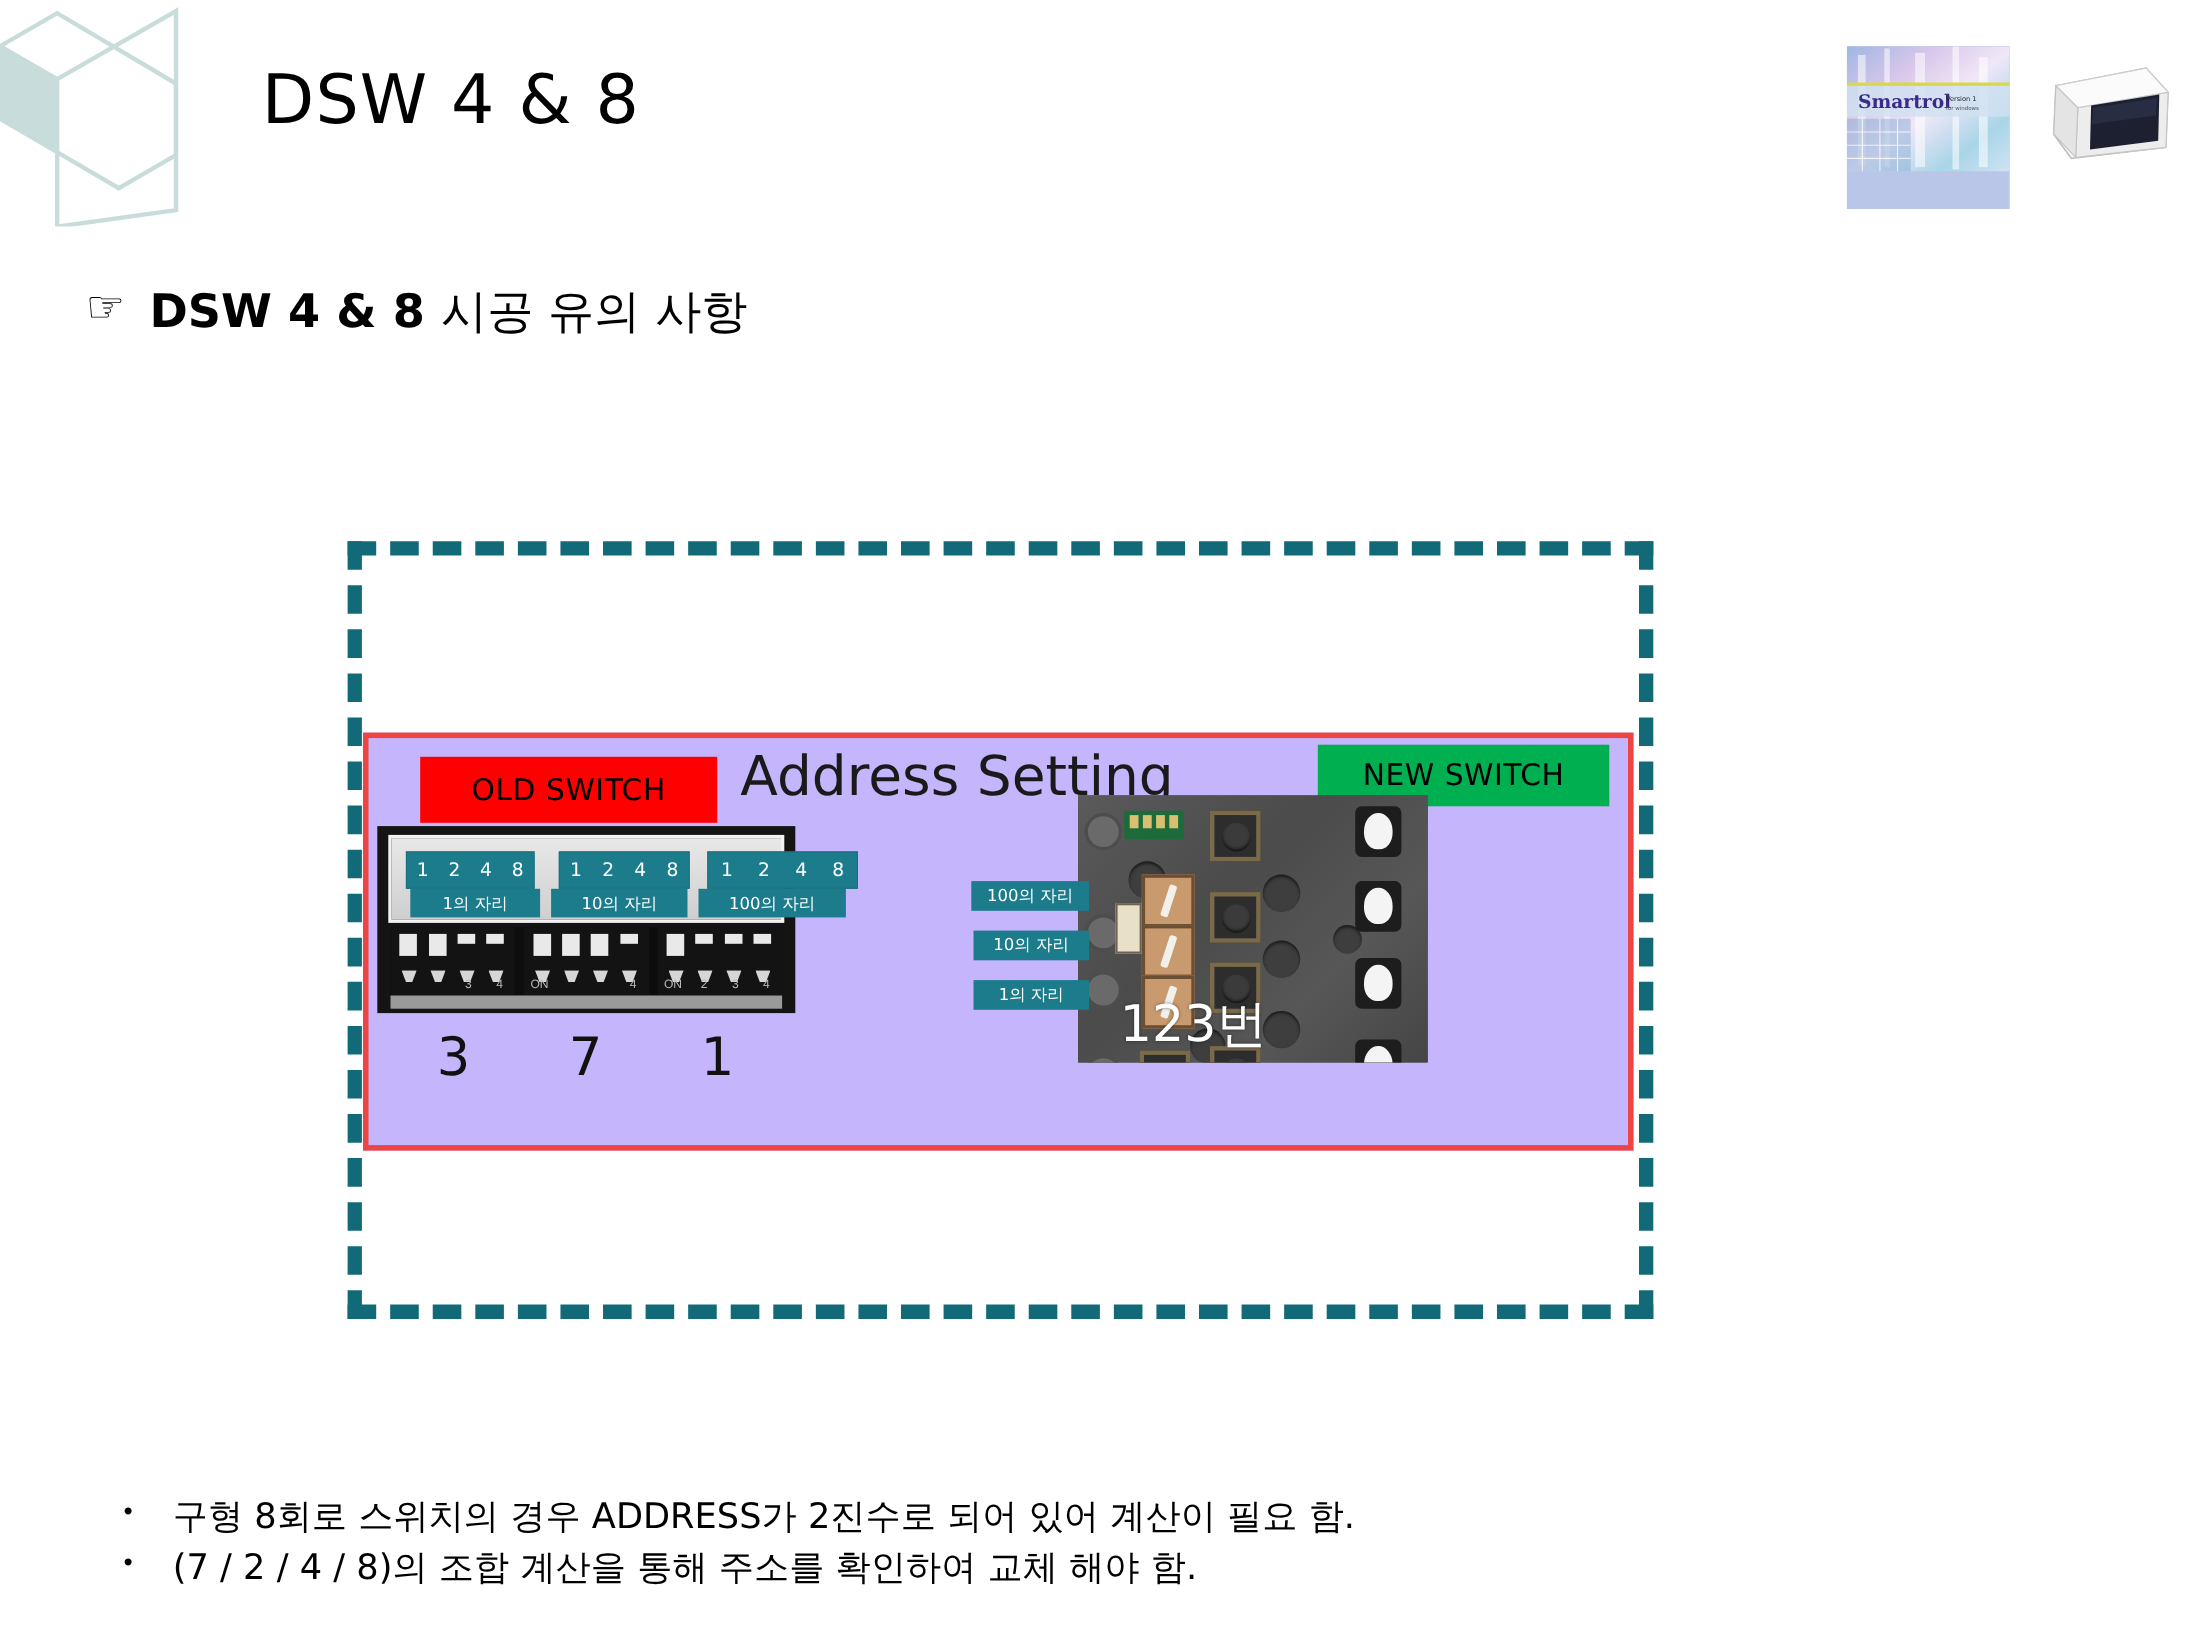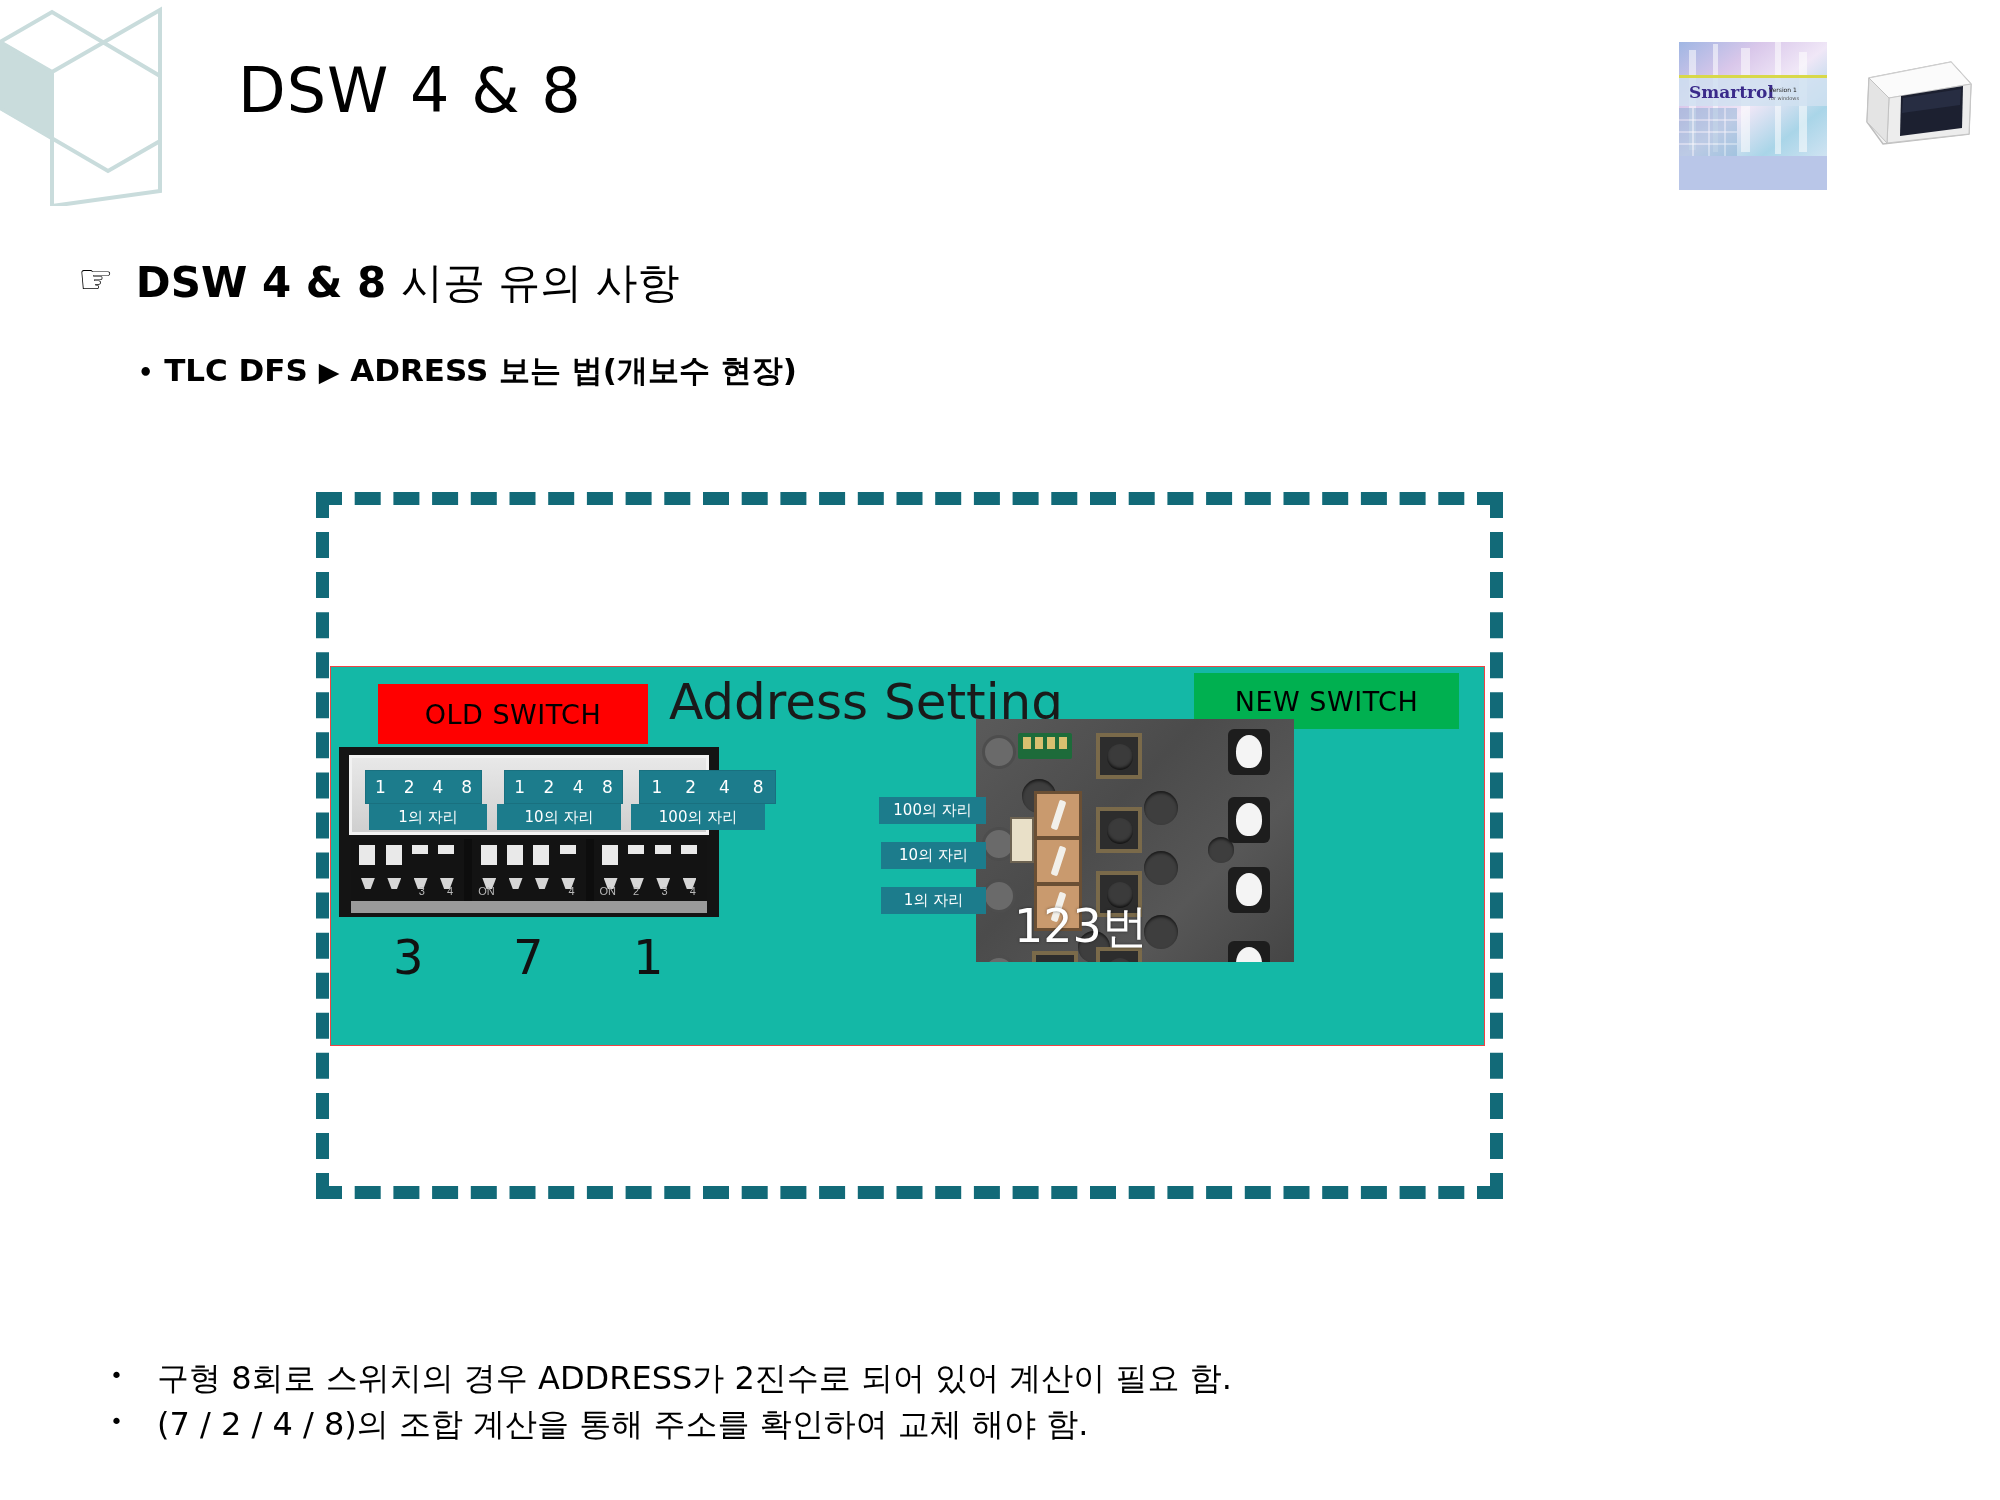--- a/index.html
+++ b/index.html
@@ -52,22 +52,22 @@
   #dashed-frame {
     position:absolute; left:316px; top:492px;
     width: 1187px; height: 707px;
     border: 13px dashed #126A78;
   }
 
   
   #address-panel {
     position:absolute; left:330px; top:666px;
     width: 1155px; height: 380px;
-    background: #14b8a6;
-    border: 1px solid #ef4444;
+    background: #c4b5fd;
+    border: 5px solid #ef4444;
   }
 
   .tag-label {
     position:absolute; display:flex; align-items:center; justify-content:center;
     color:#000; font-family:"DejaVu Sans", sans-serif;
   }
   #old-switch-tag {
     left: 47px; top: 17px; width:270px; height:60px;
     background:#FF0000; font-size:27px; letter-spacing:.5px;
   }
@@ -220,21 +220,20 @@
         </g>
       </svg>
     </div>
   </div>
 
   <div id="heading-row">
     <span id="hand-icon">☞</span>
     <span id="heading-text"><span class="bold">DSW 4 &amp; 8 </span><span class="kor">시공 유의 사항</span></span>
   </div>
 
-  <div id="subbullet"><span class="dot">•</span> <span>TLC DFS </span><span class="tri">▶</span><span> ADRESS 보는 법(개보수 현장)</span></div>
 
   <div id="dashed-frame"></div>
 
   <div id="address-panel">
 
     <div class="tag-label" id="old-switch-tag">OLD SWITCH</div>
     <div id="address-setting-title">Address Setting</div>
     <div class="tag-label" id="new-switch-tag">NEW SWITCH</div>
 
     <div id="old-photo">

